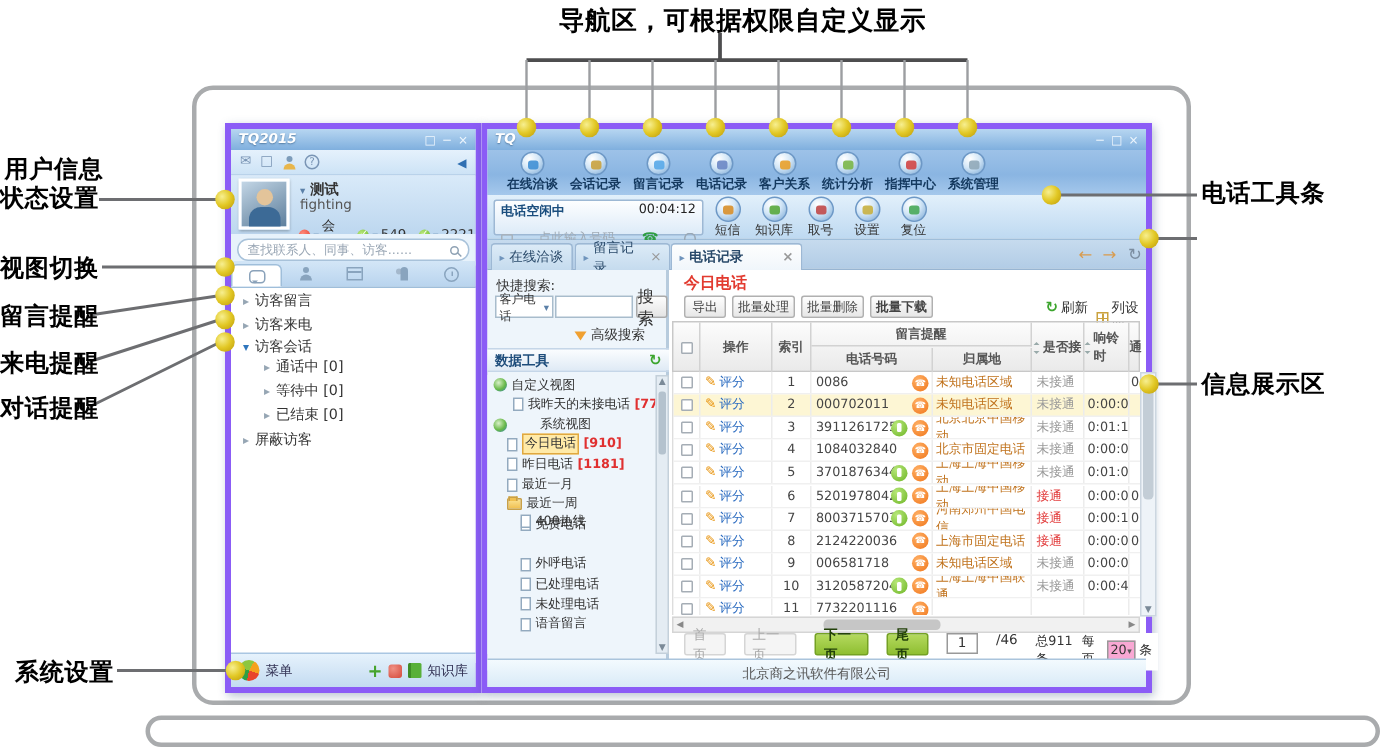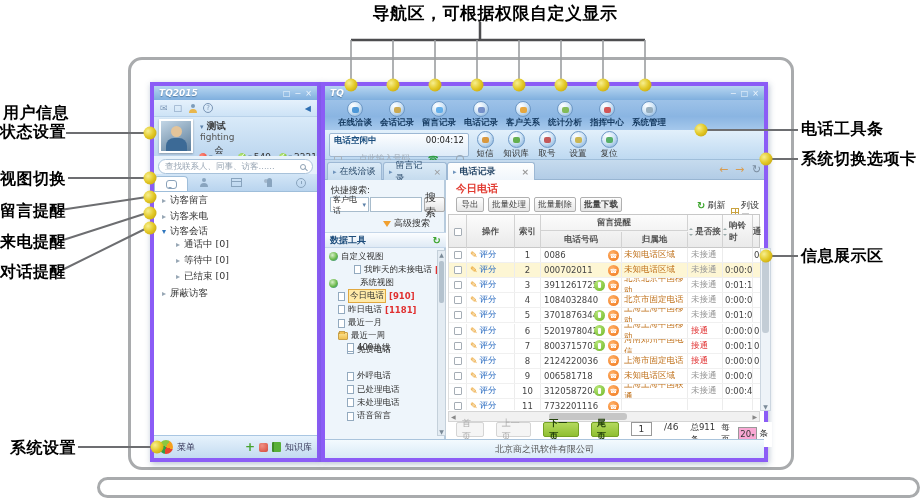--- a/index.html
+++ b/index.html
@@ -400,21 +400,21 @@
       </span>
     <div class="dt-bar">
       <span>数据工具</span>
       <span class="dt-refresh">↻</span>
     </div>
     <div id="mid-tree">
         <span class="mtr" style="top: 0px; padding-left: 4px;">
           <span class="tic globe"></span>
           <span class="mlabel">自定义视图</span>
         </span>
-        <span class="mtr" style="top: 13.3px; padding-left: 29px;">
+        <span class="mtr" style="top: 13.3px; padding-left: 17px;">
           <span class="tic doc"></span>
           <span class="mlabel">我昨天的未接电话</span>
           <span class="mcount">[775]</span>
         </span>
         <span class="mtr" style="top: 26.6px; padding-left: 4px; gap: 22px;">
           <span class="tic globe"></span>
           <span class="mlabel">系统视图</span>
         </span>
         <span class="mtr sel" style="top: 39.9px; padding-left: 13px;">
           <span class="tic doc"></span>
@@ -736,16 +736,15 @@
 
   <div class="ann top" style="left:330px;top:2px;width:330px">导航区，可根据权限自定义显示</div>
   <div class="ann" style="left:3px;top:103px">用户信息</div>
   <div class="ann" style="left:0;top:122px">状态设置</div>
   <div class="ann" style="left:0;top:169px">视图切换</div>
   <div class="ann" style="left:0;top:201px">留言提醒</div>
   <div class="ann" style="left:0;top:232px">来电提醒</div>
   <div class="ann" style="left:0;top:262px">对话提醒</div>
   <div class="ann" style="left:10px;top:438px">系统设置</div>
   <div class="ann" style="left:801px;top:119px">电话工具条</div>
-  <div class="ann" style="left:801px;top:149px">系统切换选项卡</div>
   <div class="ann" style="left:801px;top:246px">信息展示区</div>
 
 </div>
 
 </body></html>

